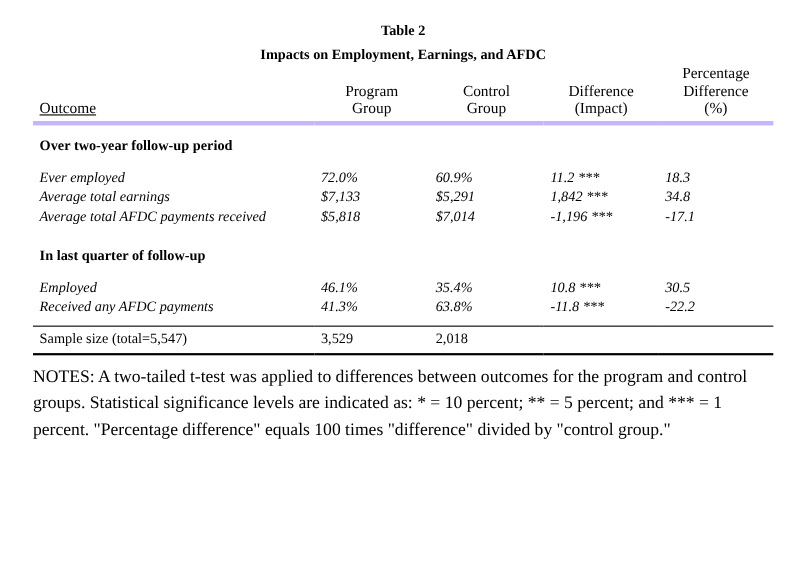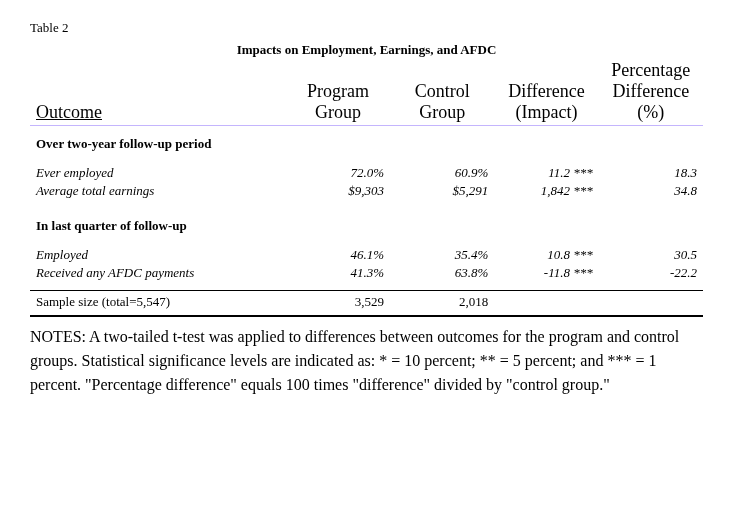--- a/index.html
+++ b/index.html
@@ -6,50 +6,50 @@
     body {
       font-family: "Times New Roman", Times, serif;
       font-size: 13px;
       background: #fff;
       color: #000;
       width: 733px;
       min-height: 527px;
       padding: 20px 30px;
     }
     .table-title {
-      text-align: left;
-      font-weight: normal;
+      text-align: center;
+      font-weight: bold;
       margin-bottom: 6px;
     }
     .table-subtitle {
       text-align: center;
       font-weight: bold;
     }
     table {
       width: 100%;
       border-collapse: collapse;
     }
     th, td {
       padding: 2px 6px;
       vertical-align: bottom;
     }
     .col-outcome {
       width: 38%;
       text-align: left;
     }
     .col-program, .col-control, .col-diff, .col-pctdiff {
-      text-align: right;
+      text-align: left;
       width: 15.5%;
     }
     .header-row th {
       font-weight: normal;
       text-align: center;
       vertical-align: bottom;
-      border-bottom: 1px solid #c4b5fd;
-      font-size: 18px;
+      border-bottom: 4px solid #c4b5fd;
+      font-size: 14px;
     }
     .outcome-header {
       text-align: left !important;
       text-decoration: underline;
       font-weight: normal;
     }
     .section-header td {
       font-weight: bold;
       padding-top: 10px;
       padding-bottom: 4px;
@@ -99,24 +99,31 @@
       </tr>
       <tr class="data-row">
       <td class="col-outcome">Ever employed</td>
       <td class="col-program">72.0%</td>
       <td class="col-control">60.9%</td>
       <td class="col-diff">11.2 ***</td>
       <td class="col-pctdiff">18.3</td>
     </tr>
       <tr class="data-row">
       <td class="col-outcome">Average total earnings</td>
-      <td class="col-program">$9,303</td>
+      <td class="col-program">$7,133</td>
       <td class="col-control">$5,291</td>
       <td class="col-diff">1,842 ***</td>
       <td class="col-pctdiff">34.8</td>
+    </tr>
+      <tr class="data-row">
+      <td class="col-outcome">Average total AFDC payments received</td>
+      <td class="col-program">$5,818</td>
+      <td class="col-control">$7,014</td>
+      <td class="col-diff">-1,196 ***</td>
+      <td class="col-pctdiff">-17.1</td>
     </tr>
       <tr class="spacer-row">
         <td colspan="5"></td>
       </tr>
       <tr class="section-header">
         <td colspan="5">In last quarter of follow-up</td>
       </tr>
       <tr class="spacer-row">
         <td colspan="5"></td>
       </tr>

